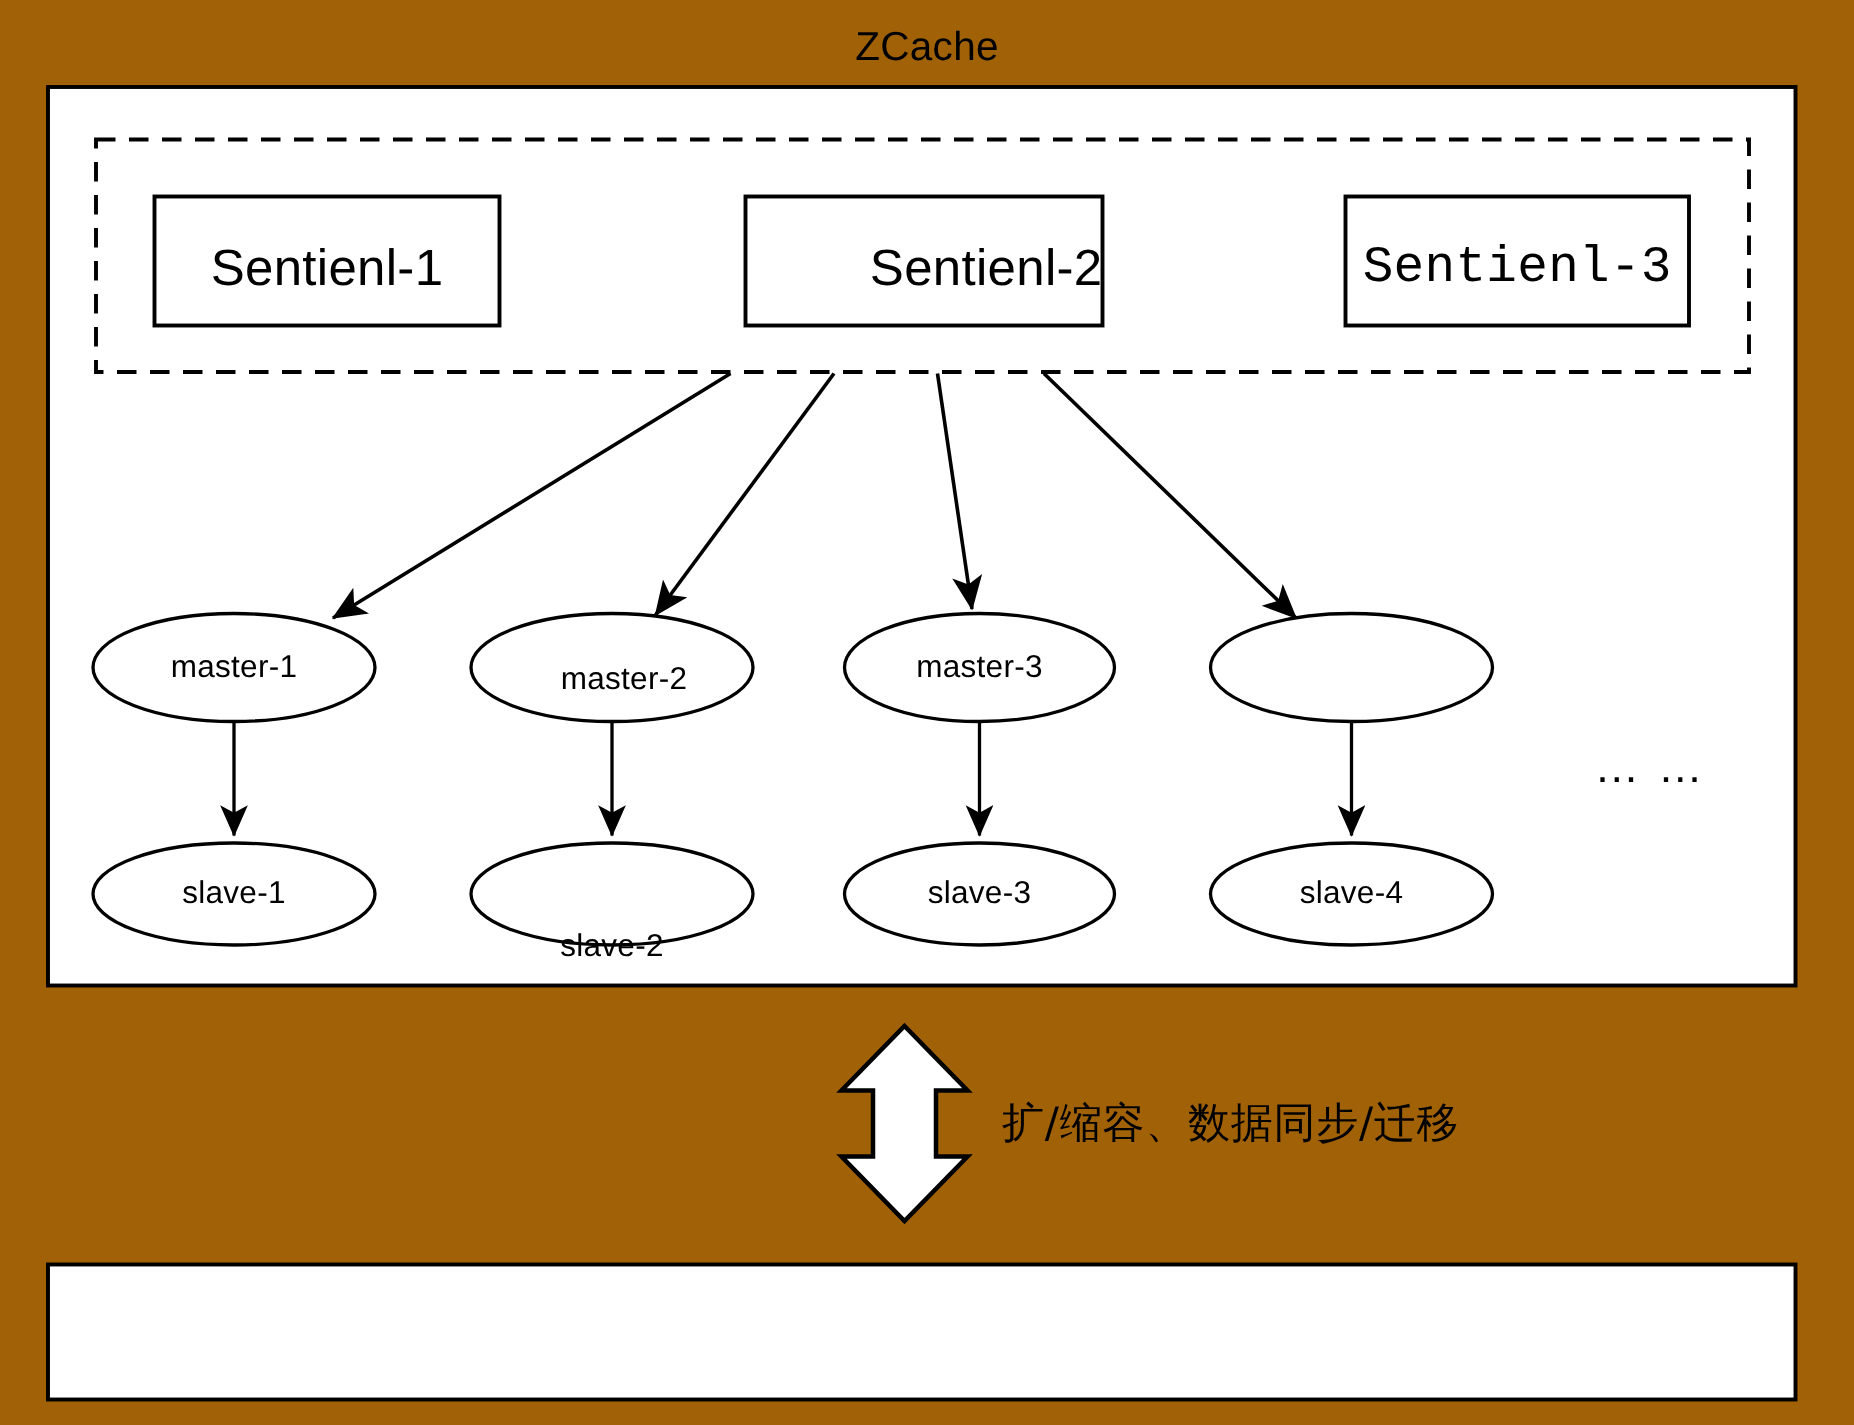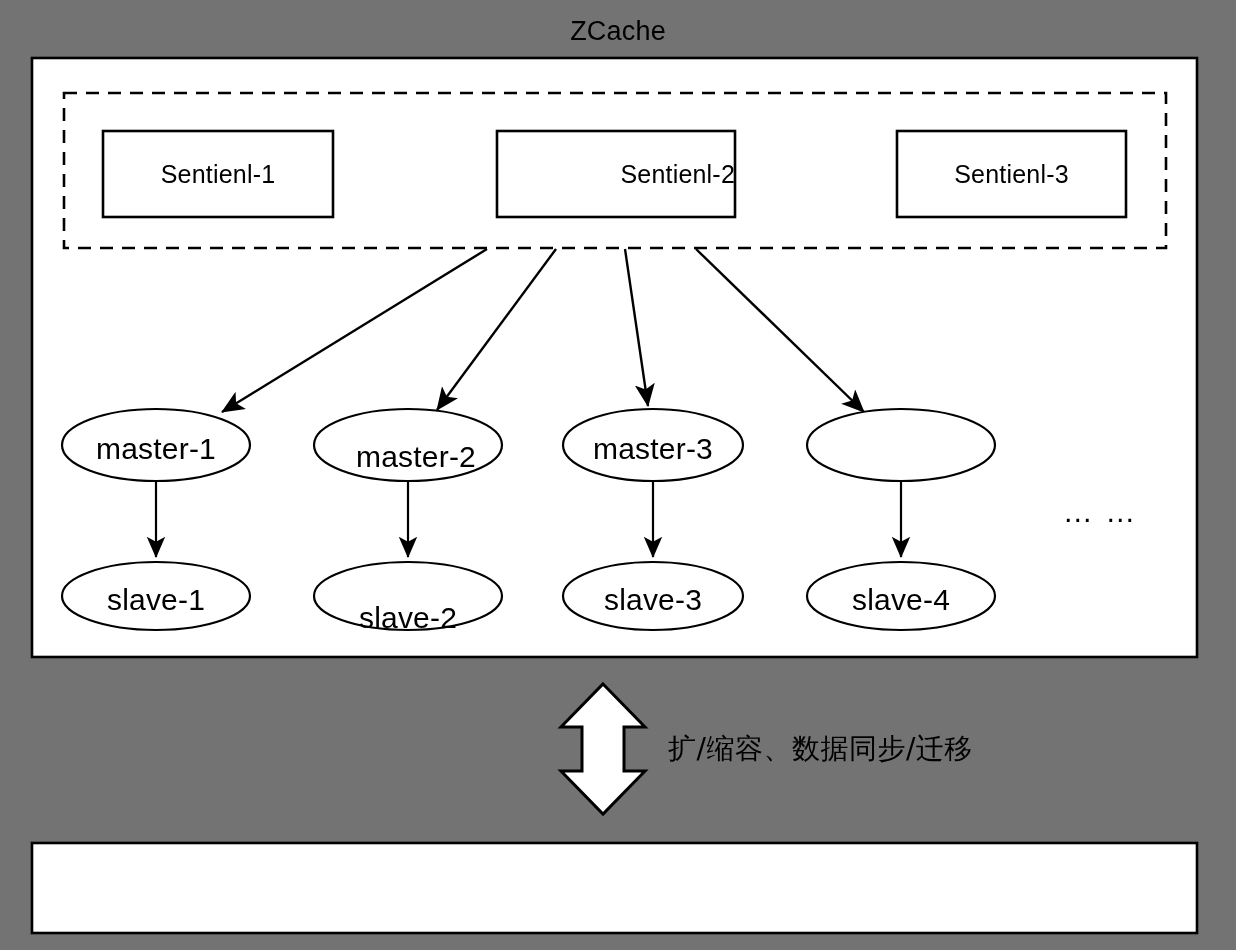--- a/index.html
+++ b/index.html
@@ -9,21 +9,21 @@
     background: #ffffff;
   }
   body {
     font-family: "Liberation Sans", "DejaVu Sans", sans-serif;
     color: #000000;
   }
   #diagram-root {
     position: relative;
     width: 1236px;
     height: 950px;
-    background: #737373;
+    background: #a16207;
     overflow: hidden;
   }
   
   #diagram-svg {
     position: absolute;
     left: 0;
     top: 0;
     width: 1236px;
     height: 950px;
   }
@@ -66,25 +66,25 @@
     color: #000000;
     white-space: nowrap;
     line-height: 1;
     pointer-events: none;
   }
   .title-label {
     font-size: 27px;
     letter-spacing: 0.2px;
   }
   .box-label {
-    font-size: 25px;
+    font-size: 34px;
     letter-spacing: 0.2px;
   }
   .node-label {
-    font-size: 30px;
+    font-size: 21px;
     letter-spacing: 0.2px;
   }
   .cn-label {
     font-size: 28px;
     letter-spacing: 0.5px;
     font-family: "DejaVu Sans", "Liberation Sans", sans-serif;
   }
   .ellipsis-label {
     font-size: 30px;
     letter-spacing: 2px;
@@ -141,28 +141,28 @@
 
     <polygon class="hollow-arrow" points="603,684 645,727 624,727 624,771 645,771 603,814 561,771 582,771 582,727 561,727"></polygon>
 
     <rect class="shape-stroke" x="32" y="843" width="1165" height="90"></rect>
   </svg>
 
   <div class="lbl title-label" style="left:0; top:18px; width:1236px;">ZCache</div>
 
   <div class="lbl box-label" style="left:103px; top:162px; width:230px;">Sentienl-1</div>
   <div class="lbl box-label" style="left:497px; top:162px; width:238px;text-align:right;">Sentienl-2</div>
-  <div class="lbl box-label" style="left:897px; top:162px; width:229px;">Sentienl-3</div>
+  <div class="lbl box-label" style="left:897px; top:162px; width:229px;font-family:Liberation Mono, monospace;">Sentienl-3</div>
 
   <div class="lbl node-label" style="left:62px; top:434px; width:188px;">master-1</div>
   <div class="lbl node-label" style="left:314px; top:442px; width:204px;">master-2</div>
   <div class="lbl node-label" style="left:563px; top:434px; width:180px;">master-3</div>
 
   <div class="lbl node-label" style="left:62px; top:585px; width:188px;">slave-1</div>
-  <div class="lbl node-label" style="left:314px; top:603px; width:188px;">slave-2</div>
+  <div class="lbl node-label" style="left:314px; top:620px; width:188px;">slave-2</div>
   <div class="lbl node-label" style="left:563px; top:585px; width:180px;">slave-3</div>
   <div class="lbl node-label" style="left:807px; top:585px; width:188px;">slave-4</div>
 
   <div class="lbl ellipsis-label" style="left:1030px; top:497px; width:140px;">… …</div>
 
   <div class="lbl cn-label" style="left:668px; top:735px; width:400px; text-align:left;">扩/缩容、数据同步/迁移</div>
 
 
   <div class="hit" style="left:103px; top:131px; width:230px; height:86px;"></div>
   <div class="hit" style="left:497px; top:131px; width:238px; height:86px;"></div>

